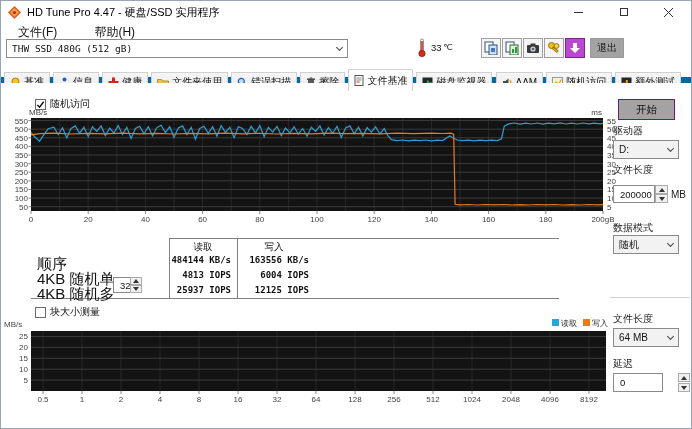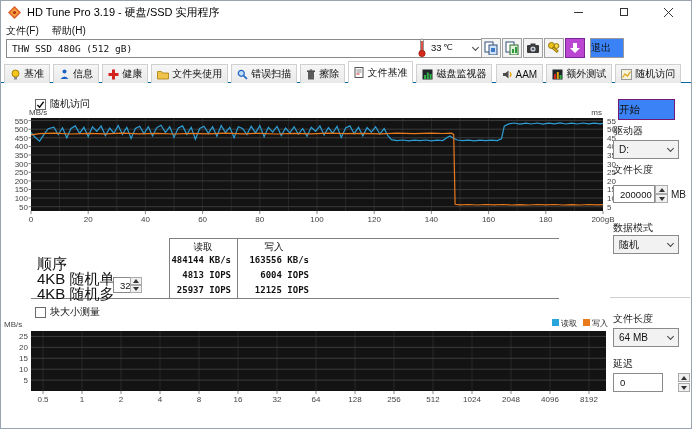--- a/index.html
+++ b/index.html
@@ -5,31 +5,31 @@
   *{box-sizing:border-box;margin:0;padding:0}
   html,body{background:#d8d8d8}
   #app{position:relative;width:692px;height:429px;background:#fff;border:1px solid #98a4b0;
        overflow:hidden;font-family:"Liberation Sans",sans-serif;color:#111;font-size:11px}
   .abs{position:absolute}
   
   .titlebar{position:absolute;left:0;top:0;right:0;height:22px;background:#fff;display:flex;align-items:center;padding-left:7px;gap:6px}
   .title{font-size:11px;color:#000}
   .cap{position:absolute;top:0;width:45px;height:22px;display:flex;align-items:center;justify-content:center}
   .menubar{position:absolute;top:22px;left:0;right:0;height:15px;background:#fff}
-  .menuitem{display:inline-block;padding:1px 5px;font-size:10px}
+  .menuitem{display:inline-block;padding:1px 17px;font-size:12px}
   
   .combo{position:absolute;border:1px solid #8a8a8a;background:#f2f2f2;display:flex;align-items:center;padding:0 5px;font-size:10px}
   .combo.white{background:#fff}
   .chev{width:5px;height:5px;border-right:1px solid #444;border-bottom:1px solid #444;transform:rotate(45deg);margin-left:auto;margin-top:-2px}
   .tbtn{position:absolute;top:37px;width:20px;height:20px;border:1px solid #a0a0a0;background:#f4f4f4;display:flex;align-items:center;justify-content:center}
-  .btn{border:1px solid #9a9a9a;background:#3b82f6;font-size:10px}
+  .btn{border:1px solid #9a9a9a;background:#a3a3a3;text-align:center;font-size:10px}
   
-  .tabbar{position:absolute;top:60px;left:0;right:0;height:22px;background:#fff;border-bottom:1px solid #0369a1;padding-left:3px;white-space:nowrap}
+  .tabbar{position:absolute;top:60px;left:0;right:0;height:22px;background:#fff;border-bottom:6px solid #0369a1;padding-left:3px;white-space:nowrap}
   .tab{display:inline-flex;align-items:center;gap:3px;height:19px;padding:0 5px;margin-top:3px;border:1px solid #d0d0d0;border-bottom:none;background:linear-gradient(#f6f6f6,#e9e9e9);font-size:10px;vertical-align:bottom}
-  .tab.sel{background:#fff;height:22px;margin-top:0;position:relative;z-index:2}
+  .tab.sel{background:#fff;height:22px;margin-top:8px;position:relative;z-index:2}
   
   .page{position:absolute;top:82px;left:0;right:0;bottom:0;background:#fff}
   .cb{position:absolute;display:flex;align-items:center;gap:4px;font-size:10px}
   .cbbox{width:11px;height:11px;border:1px solid #6a6a6a;background:#fff;display:flex;align-items:center;justify-content:center}
   .hline,.vline{position:absolute;background:#808080}
   .th{position:absolute;font-size:9.5px;text-align:center;color:#111}
   .tl{position:absolute;font-size:15px;color:#111}
   .tv{position:absolute;font-size:9px;font-weight:bold;font-family:"DejaVu Sans Mono",monospace;text-align:right;color:#111}
   .lbl{position:absolute;font-size:10px;color:#1a1a1a}
   .tri-up{width:0;height:0;border-left:3px solid transparent;border-right:3px solid transparent;border-bottom:4px solid #333}
@@ -41,40 +41,40 @@
 <body>
 
 <div id="app">
 
   <div class="titlebar">
     <svg width="13" height="13" viewBox="0 0 13 13">
       <polygon points="6.5,0 13,6.5 6.5,13 0,6.5" fill="#e05a2b"></polygon>
       <polygon points="6.5,2 11,6.5 6.5,11 2,6.5" fill="#f2a13c"></polygon>
       <circle cx="6.5" cy="6.5" r="1.6" fill="#b32d16"></circle>
     </svg>
-    <span class="title">HD Tune Pro 3.19 - 硬盘/SSD 实用程序</span>
+    <span class="title">HD Tune Pro 4.47 - 硬盘/SSD 实用程序</span>
   </div>
   <div class="cap" style="right:90px">
       <div style="width:9px;height:1px;background:#333"></div>
     </div>
   <div class="cap" style="right:45px">
       <div style="width:8px;height:8px;border:1px solid #333"></div>
     </div>
   <div class="cap" style="right:0">
     <svg width="9" height="9" viewBox="0 0 9 9">
         <path d="M0 0 L9 9 M9 0 L0 9" stroke="#333" stroke-width="1"></path>
       </svg>
   </div>
 
   <div class="menubar">
     <span class="menuitem">文件(F)</span>
     <span class="menuitem">帮助(H)</span>
   </div>
 
-  <div class="combo white" style="left:5px;top:38px;width:478px;height:19px;font-family:'DejaVu Sans Mono',monospace;font-size:9.5px">
+  <div class="combo white" style="left:5px;top:38px;width:342px;height:19px;font-family:'DejaVu Sans Mono',monospace;font-size:9.5px">
     <span>THW SSD 480G (512 gB)</span>
     <span class="chev"></span>
   </div>
   <svg class="abs" style="left:414px;top:37px" width="14" height="20" viewBox="0 0 14 20">
     <rect x="5.5" y="1" width="3" height="13" rx="1.5" fill="#fff" stroke="#777" stroke-width="0.8"></rect>
     <rect x="6.2" y="3" width="1.6" height="11" fill="#d42a1a"></rect>
     <circle cx="7" cy="15.5" r="3.2" fill="#d42a1a" stroke="#8a1208" stroke-width="0.6"></circle>
   </svg>
   <span class="abs" style="left:430px;top:41px;font-size:9.5px">33</span>
   <span class="abs" style="left:442px;top:41px;font-size:8.5px;font-family:'DejaVu Sans',sans-serif">℃</span>
@@ -179,33 +179,33 @@
       </div>
     <div class="tab">
       <svg width="11" height="11" viewBox="0 0 11 11">
           <polygon points="1,4 3.5,4 6.5,1.5 6.5,9.5 3.5,7 1,7" fill="#4a4a4a"></polygon>
           <path d="M8 3 Q10 5.5 8 8" stroke="#e8a20c" stroke-width="1.2" fill="none"></path>
         </svg>
       <span>AAM</span>
       </div>
     <div class="tab">
       <svg width="11" height="11" viewBox="0 0 11 11">
+          <rect x="0.5" y="0.5" width="10" height="10" fill="#f6f2d8" stroke="#999"></rect>
+          <polyline points="1.5,8.5 4,5 6.5,7 9.5,2.5" stroke="#d8a012" stroke-width="1.2" fill="none"></polyline>
+        </svg>
+      <span>随机访问</span>
+      </div>
+    <div class="tab">
+      <svg width="11" height="11" viewBox="0 0 11 11">
           <rect x="0.5" y="0.5" width="10" height="10" fill="#20262c"></rect>
           <rect x="2" y="5" width="2" height="5" fill="#d2231f"></rect>
           <rect x="4.8" y="3" width="2" height="7" fill="#e8a20c"></rect>
           <rect x="7.6" y="6" width="2" height="4" fill="#34b04a"></rect>
         </svg>
       <span>额外测试</span>
-      </div>
-    <div class="tab">
-      <svg width="11" height="11" viewBox="0 0 11 11">
-          <rect x="0.5" y="0.5" width="10" height="10" fill="#f6f2d8" stroke="#999"></rect>
-          <polyline points="1.5,8.5 4,5 6.5,7 9.5,2.5" stroke="#d8a012" stroke-width="1.2" fill="none"></polyline>
-        </svg>
-      <span>随机访问</span>
       </div>
   </div>
 
   <div class="page">
 
     <div class="cb" style="left:34px;top:14px">
       <span class="cbbox">
         <svg width="9" height="9" viewBox="0 0 10 10">
             <polyline points="1.5,5.5 4,8 8.5,2" stroke="#111" stroke-width="1.6" fill="none"></polyline>
           </svg>

